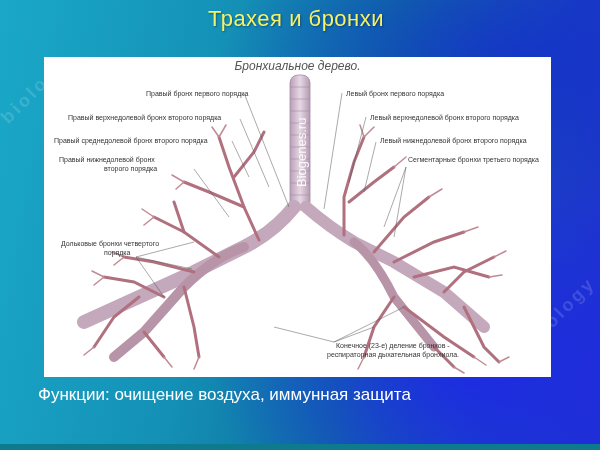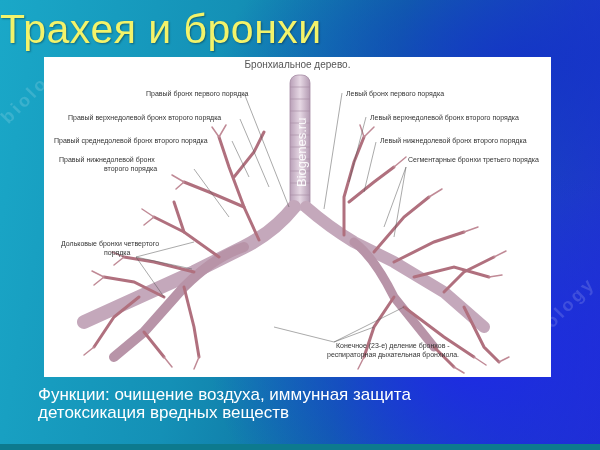--- a/index.html
+++ b/index.html
@@ -5,39 +5,39 @@
   html, body { margin: 0; padding: 0; }
   body {
     width: 600px; height: 450px; overflow: hidden; position: relative;
     font-family: "Liberation Sans", sans-serif;
     background:
       radial-gradient(ellipse 260px 200px at 470px 360px, rgba(30,40,230,0.95), rgba(30,40,230,0) 100%),
       radial-gradient(ellipse 300px 140px at 520px 60px, rgba(20,50,200,0.85), rgba(20,50,200,0) 100%),
       linear-gradient(100deg, #1aa8c8 0%, #1490b6 35%, #0e6fa0 60%, #1a3fc4 85%, #2030d0 100%);
   }
   .slide-title {
-    position: absolute; left: 0; top: 6px; width: 592px; text-align: left;
-    color: #f3f36a; font-size: 41px; letter-spacing: 0.5px;
+    position: absolute; left: 0; top: 6px; width: 592px; text-align: center;
+    color: #f3f36a; font-size: 22px; letter-spacing: 0.5px;
     text-shadow: 1px 1px 2px rgba(0,0,0,0.35);
   }
   .watermark {
     position: absolute; color: rgba(255,255,255,0.15); font-size: 18px;
     font-weight: bold; transform: rotate(-45deg); letter-spacing: 3px;
   }
   .panel {
     position: absolute; left: 44px; top: 57px; width: 507px; height: 320px;
     background: #ffffff;
   }
   .panel svg { position: absolute; left: 0; top: 0; }
   .lbl {
     position: absolute; font-size: 7px; color: #333; white-space: nowrap; line-height: 8px;
   }
   .panel-caption {
     position: absolute; left: 0; width: 507px; top: 2px; text-align: center;
-    font-size: 10px; color: #555;
+    font-size: 12px; color: #555; font-style: italic;
   }
   .functions {
     position: absolute; left: 38px; top: 386px; width: 520px;
     color: #ffffff; font-size: 17px; line-height: 18px;
   }
   .functions div { white-space: nowrap; }
   .bottom-bar {
     position: absolute; left: 0; top: 444px; width: 600px; height: 6px;
     background: #0d7a8e;
   }
@@ -145,16 +145,15 @@
   <div class="lbl" style="left:302px; top:33px;">Левый бронх первого порядка</div>
   <div class="lbl" style="left:326px; top:57px;">Левый верхнедолевой бронх второго порядка</div>
   <div class="lbl" style="left:336px; top:80px;">Левый нижнедолевой бронх второго порядка</div>
   <div class="lbl" style="left:364px; top:99px;">Сегментарные бронхи третьего порядка</div>
   <div class="lbl" style="left:292px; top:285px;">Конечное (23-е) деление бронхов  -</div>
   <div class="lbl" style="left:283px; top:294px;">респираторная дыхательная бронхиола.</div>
 </div>
 
 <div class="functions">
   <div>Функции: очищение воздуха, иммунная защита</div>
-  <div>детоксикация вредных веществ</div>
 </div>
 
 <div class="bottom-bar"></div>
 
 </body></html>

